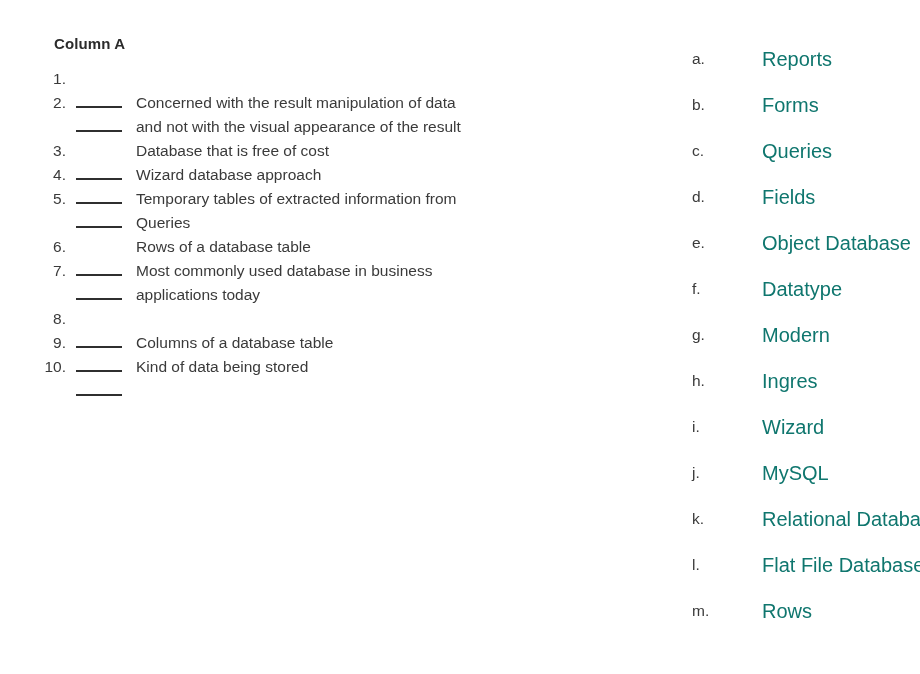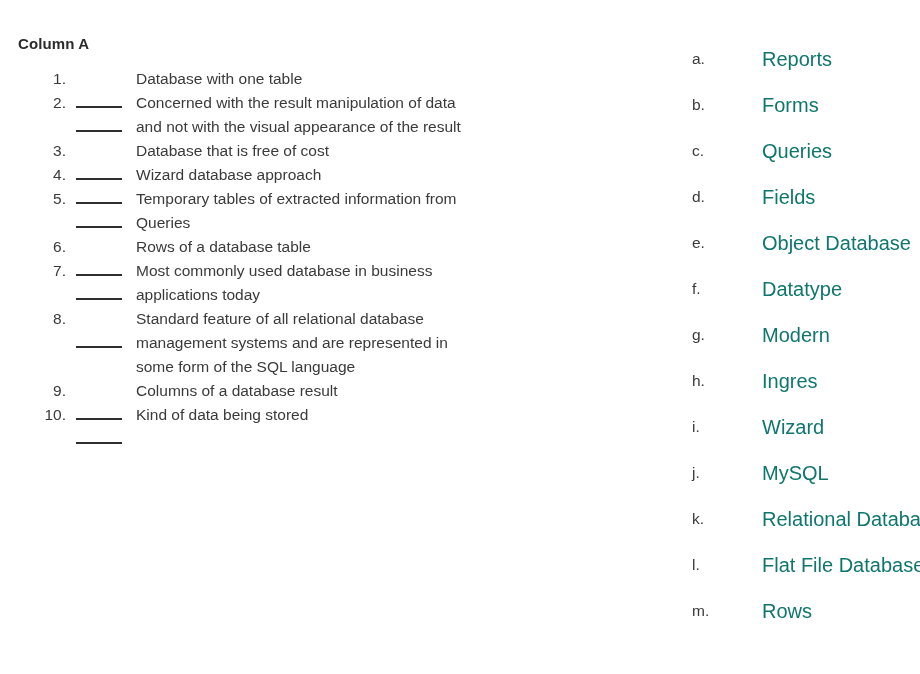--- a/index.html
+++ b/index.html
@@ -35,20 +35,21 @@
     width: 252px;
   }
 
   .col-heading {
     font-size: 15px;
     font-weight: bold;
     color: #2b2b2b;
     line-height: 20px;
     letter-spacing: 0.1px;
     white-space: nowrap;
+    margin-left: 36px;
   }
 
   
   .a-list {
     margin: 0;
     padding: 0;
     list-style: none;
     margin-top: 13px;
   }
   .a-item {
@@ -121,21 +122,20 @@
 <body>
 
 <div class="worksheet">
 
   <section class="col-a">
     <div class="col-heading">Column A</div>
     <ol class="a-list">
         <li class="a-item">
           <span class="a-num">1.</span>
           <span class="a-blank"></span>
-          <span class="a-text">Database with one table</span>
         </li>
         <li class="a-item">
           <span class="a-num">2.</span>
           <span class="a-blank"></span>
           <span class="a-text">Concerned with the result manipulation of data
 and not with the visual appearance of the result</span>
         </li>
         <li class="a-item">
           <span class="a-num">3.</span>
           <span class="a-blank"></span>
@@ -159,28 +159,25 @@
         </li>
         <li class="a-item">
           <span class="a-num">7.</span>
           <span class="a-blank"></span>
           <span class="a-text">Most commonly used database in business
 applications today</span>
         </li>
         <li class="a-item">
           <span class="a-num">8.</span>
           <span class="a-blank"></span>
-          <span class="a-text">Standard feature of all relational database
-management systems and are represented in
-some form of the SQL language</span>
         </li>
         <li class="a-item">
           <span class="a-num">9.</span>
           <span class="a-blank"></span>
-          <span class="a-text">Columns of a database result</span>
+          <span class="a-text">Columns of a database table</span>
         </li>
         <li class="a-item">
           <span class="a-num">10.</span>
           <span class="a-blank"></span>
           <span class="a-text">Kind of data being stored</span>
         </li>
       </ol>
   </section>
 
   <section class="col-b">

